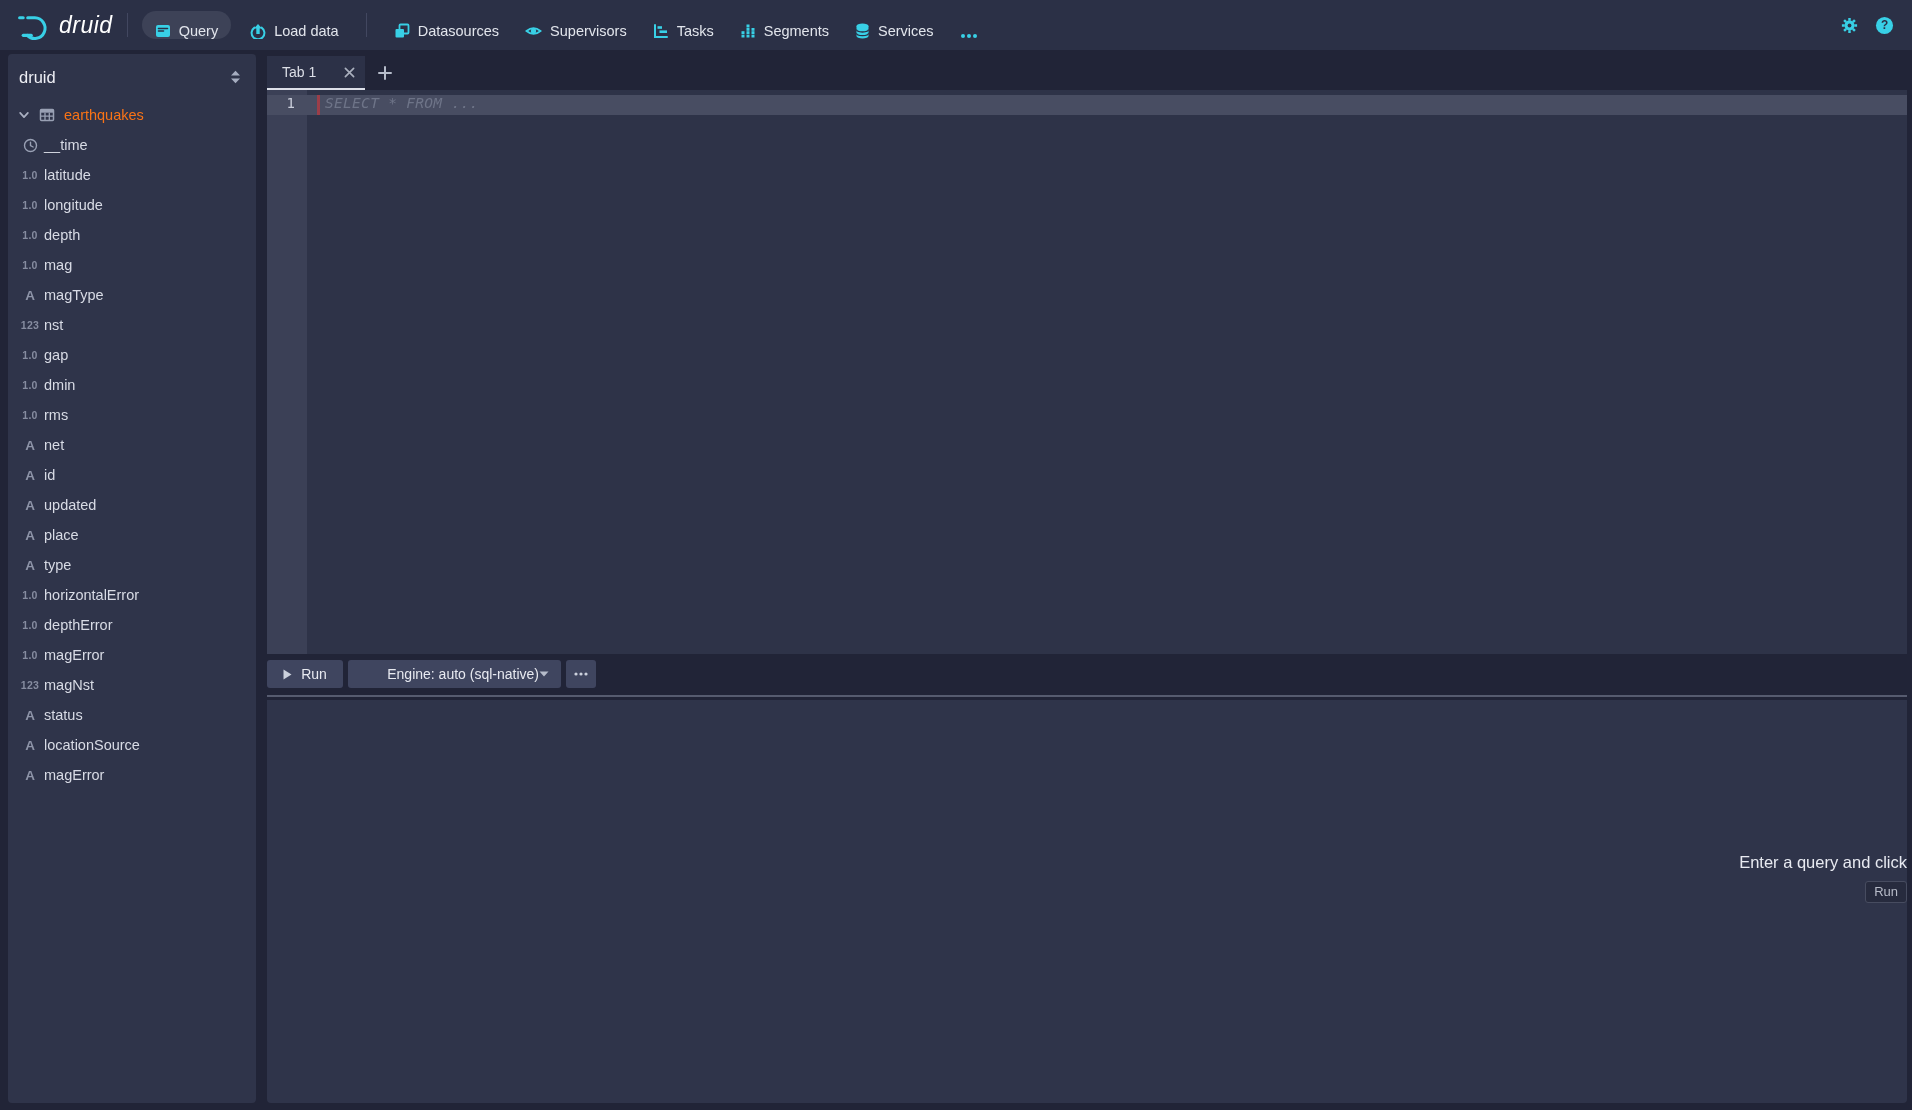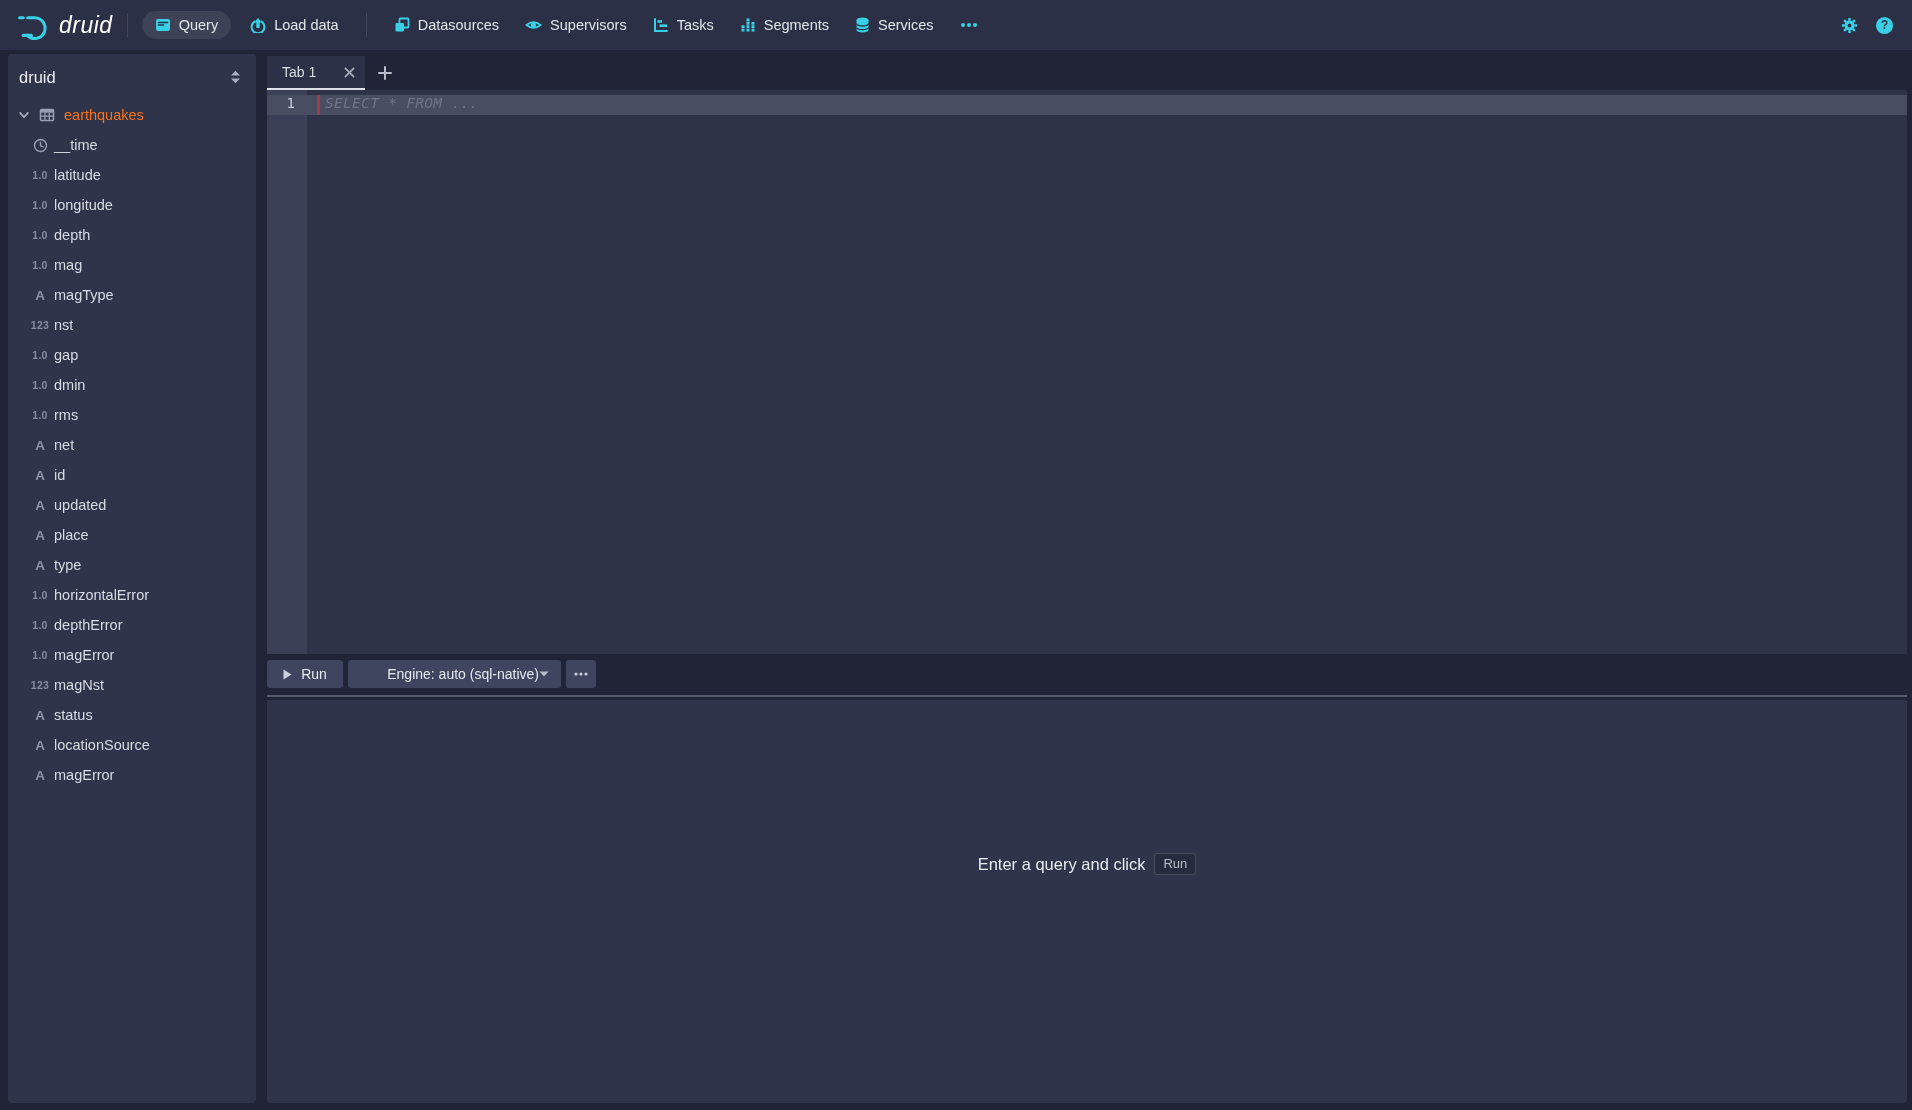--- a/index.html
+++ b/index.html
@@ -15,21 +15,21 @@
   
   .topnav {
     position:absolute; left:0; top:0; width:1912px; height:50px;
     background:#2b3046; display:flex; align-items:center;
     padding:0 18px 0 16px;
   }
   .logo { display:flex; align-items:center; gap:7px; }
   .logo-text { color:#ffffff; font-size:23px; font-style:italic; font-weight:500; letter-spacing:.5px; }
   .vsep { width:1px; height:24px; background:#424760; margin:0 14px; }
   .nav-item {
-    display:flex; align-items:center; gap:8px; height:28px;
+    display:flex; align-items:flex-end; gap:8px; height:28px;
     padding:0 13px; border-radius:14px; color:#e2e5ec; font-size:14.5px;
     cursor:pointer; white-space:nowrap;
   }
   .nav-item.active { background:#3d4257; }
   .nav-right { margin-left:auto; display:flex; align-items:center; gap:16px; }
   .icon-btn { cursor:pointer; display:flex; align-items:center; }
 
   
   .sidebar {
     position:absolute; left:8px; top:54px; width:248px; height:1049px;
@@ -40,21 +40,21 @@
     padding:0 15px 0 11px; color:#edeef4; font-size:16.5px;
   }
   .tree-row {
     height:30px; display:flex; align-items:center; padding-left:6px;
     color:#f97316; font-size:14.5px; cursor:pointer;
   }
   .chev { width:20px; display:flex; justify-content:center; }
   .tico { width:26px; display:flex; justify-content:center; }
   .tree-label { margin-left:4px; }
   .col-row {
-    height:30px; display:flex; align-items:center; padding-left:20px;
+    height:30px; display:flex; align-items:center; padding-left:10px;
     color:#d8dbe5; font-size:14.5px; cursor:pointer;
   }
   .col-ico { width:24px; display:flex; justify-content:center; align-items:center; color:#8e94a8; }
   .g-num { font-size:10.5px; letter-spacing:.3px; font-weight:bold; color:#868ca0; }
   .g-str { font-size:13.5px; font-weight:bold; color:#8e94a8; }
   .col-label { margin-left:2px; }
 
   
   .tabbar { position:absolute; left:267px; top:56px; width:1640px; height:34px; display:flex; }
   .tab {
@@ -91,22 +91,22 @@
   .btn-more { width:30px; justify-content:center; }
   .divider { position:absolute; left:267px; top:695px; width:1640px; height:2px; background:#565b6f; }
 
   
   .results {
     position:absolute; left:267px; top:700px; width:1640px; height:403px;
     background:#2f344a; border-radius:0 0 4px 4px;
   }
   .empty {
     position:absolute; left:0; right:0; top:153px;
-    display:flex; justify-content:center; align-items:center; gap:9px;
-    color:#e8eaf1; font-size:16.5px;
+    display:flex; justify-content:center; align-items:flex-end; gap:9px;
+    color:#e8eaf1; font-size:16.5px;flex-direction:column;
   }
   .chip {
     background:#272b3e; border:1px solid #474c60; border-radius:3px;
     padding:2px 8px 3px; font-size:13px; color:#b7bbc8;
   }
 </style>
 </head>
 <body>
 
 <nav class="topnav">

